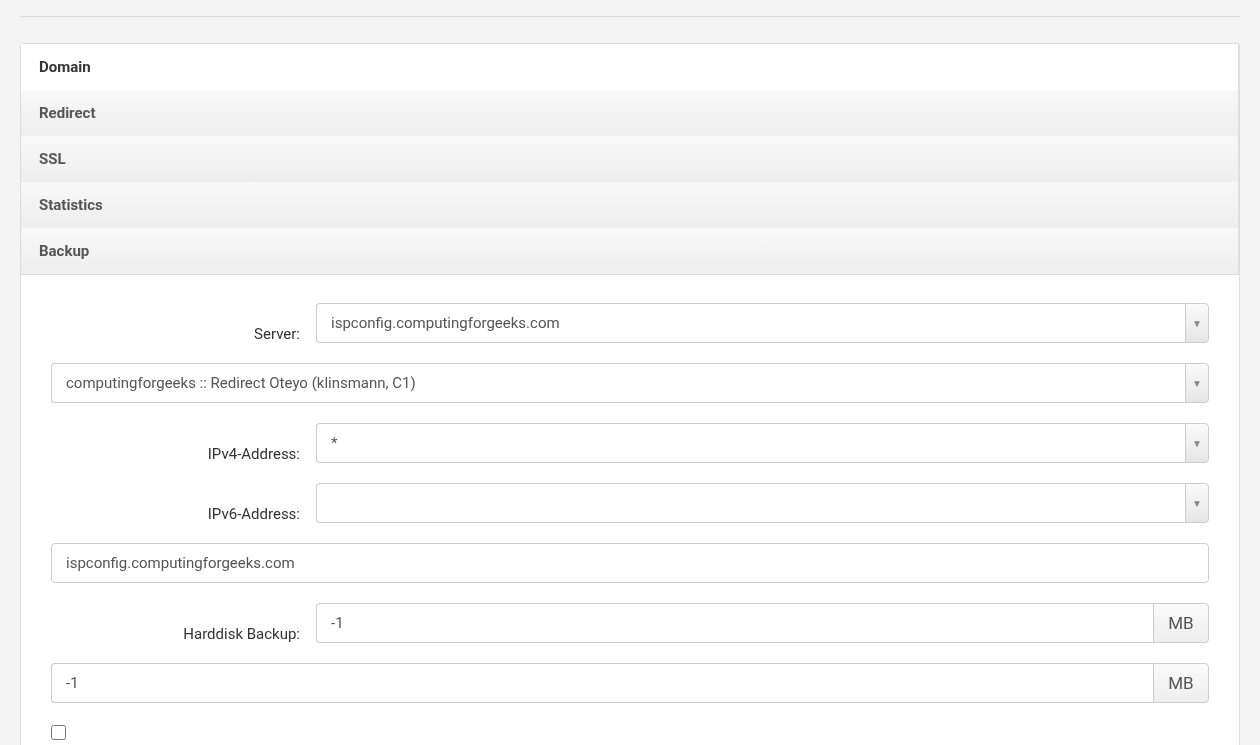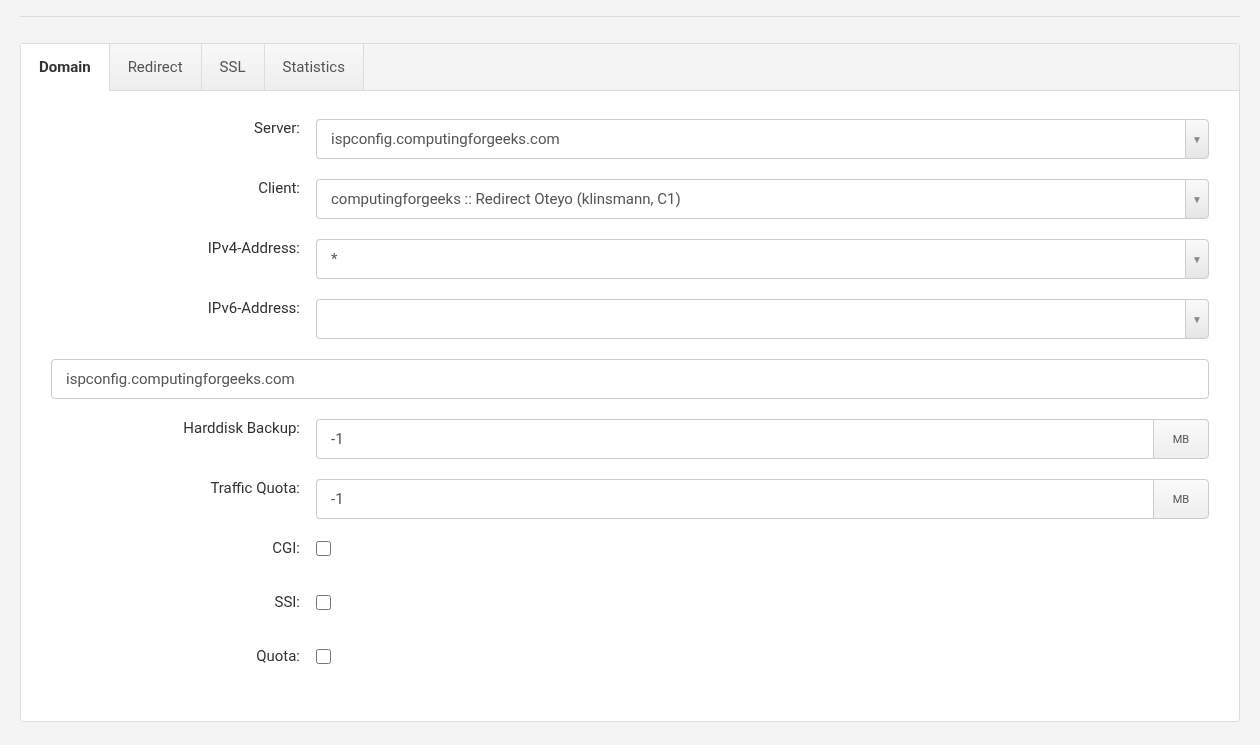--- a/index.html
+++ b/index.html
@@ -19,43 +19,44 @@
 .tab-container {
   margin-top: 26px;
   background: #fff;
   border: 1px solid #ddd;
   border-radius: 3px;
 }
 .tabs {
   display: flex;
   background: #f4f4f4;
   border-bottom: 1px solid #ddd;
+  flex-direction: column;
 }
 .tab {
   padding: 14px 18px;
   font-size: 15px;
   border-right: 1px solid #ddd;
   background: linear-gradient(#f8f8f8, #eee);
   cursor: pointer;
   color: #555;
-  font-weight: 400;
+  font-weight: 700;
 }
 .tab.active {
   background: #fff;
   color: #333;
   font-weight: 700;
   border-bottom: 1px solid #fff;
   margin-bottom: -1px;
 }
 .form-area {
   padding: 28px 30px 20px 30px;
 }
 .form-row {
   display: flex;
-  align-items: flex-start;
+  align-items: flex-end;
   margin-bottom: 20px;
 }
 .form-label {
   width: 265px;
   text-align: right;
   padding-right: 16px;
   color: #333;
   font-size: 15px;
 }
 .form-control-wrap {
@@ -116,21 +117,21 @@
 .input-addon {
   width: 56px;
   height: 40px;
   border: 1px solid #ccc;
   border-radius: 0 4px 4px 0;
   background: linear-gradient(#fafafa, #eee);
   display: flex;
   align-items: center;
   justify-content: center;
   color: #555;
-  font-size: 11px;
+  font-size: 17px;
 }
 .checkbox {
   width: 15px;
   height: 15px;
   cursor: pointer;
 }
 .checkbox-row .form-control-wrap {
   align-items: center;
   padding-top: 2px;
 }
@@ -143,36 +144,36 @@
 
 <div class="page">
   <div class="top-divider"></div>
 
   <div class="tab-container">
     <div class="tabs">
       <div class="tab active">Domain</div>
       <div class="tab">Redirect</div>
       <div class="tab">SSL</div>
       <div class="tab">Statistics</div>
+      <div class="tab">Backup</div>
     </div>
 
     <div class="form-area">
 
       <div class="form-row">
         <div class="form-label">Server:</div>
         <div class="form-control-wrap">
           <div class="select-wrap">
             <div class="select-display">ispconfig.computingforgeeks.com</div>
             <div class="select-arrow">▼</div>
           </div>
         </div>
       </div>
 
       <div class="form-row">
-        <div class="form-label">Client:</div>
         <div class="form-control-wrap">
           <div class="select-wrap">
             <div class="select-display">computingforgeeks :: Redirect Oteyo (klinsmann, C1)</div>
             <div class="select-arrow">▼</div>
           </div>
         </div>
       </div>
 
       <div class="form-row">
         <div class="form-label">IPv4-Address:</div>
@@ -204,31 +205,29 @@
         <div class="form-label">Harddisk Backup:</div>
         <div class="form-control-wrap">
           <div class="input-group">
             <input type="text" class="text-input" value="-1" style="">
             <div class="input-addon">MB</div>
           </div>
         </div>
       </div>
 
       <div class="form-row">
-        <div class="form-label">Traffic Quota:</div>
         <div class="form-control-wrap">
           <div class="input-group">
             <input type="text" class="text-input" value="-1" style="">
             <div class="input-addon">MB</div>
           </div>
         </div>
       </div>
 
       <div class="form-row checkbox-row">
-        <div class="form-label">CGI:</div>
         <div class="form-control-wrap">
           <input type="checkbox" class="checkbox" style="">
         </div>
       </div>
 
       <div class="form-row checkbox-row">
         <div class="form-label">SSI:</div>
         <div class="form-control-wrap">
           <input type="checkbox" class="checkbox" style="">
         </div>

